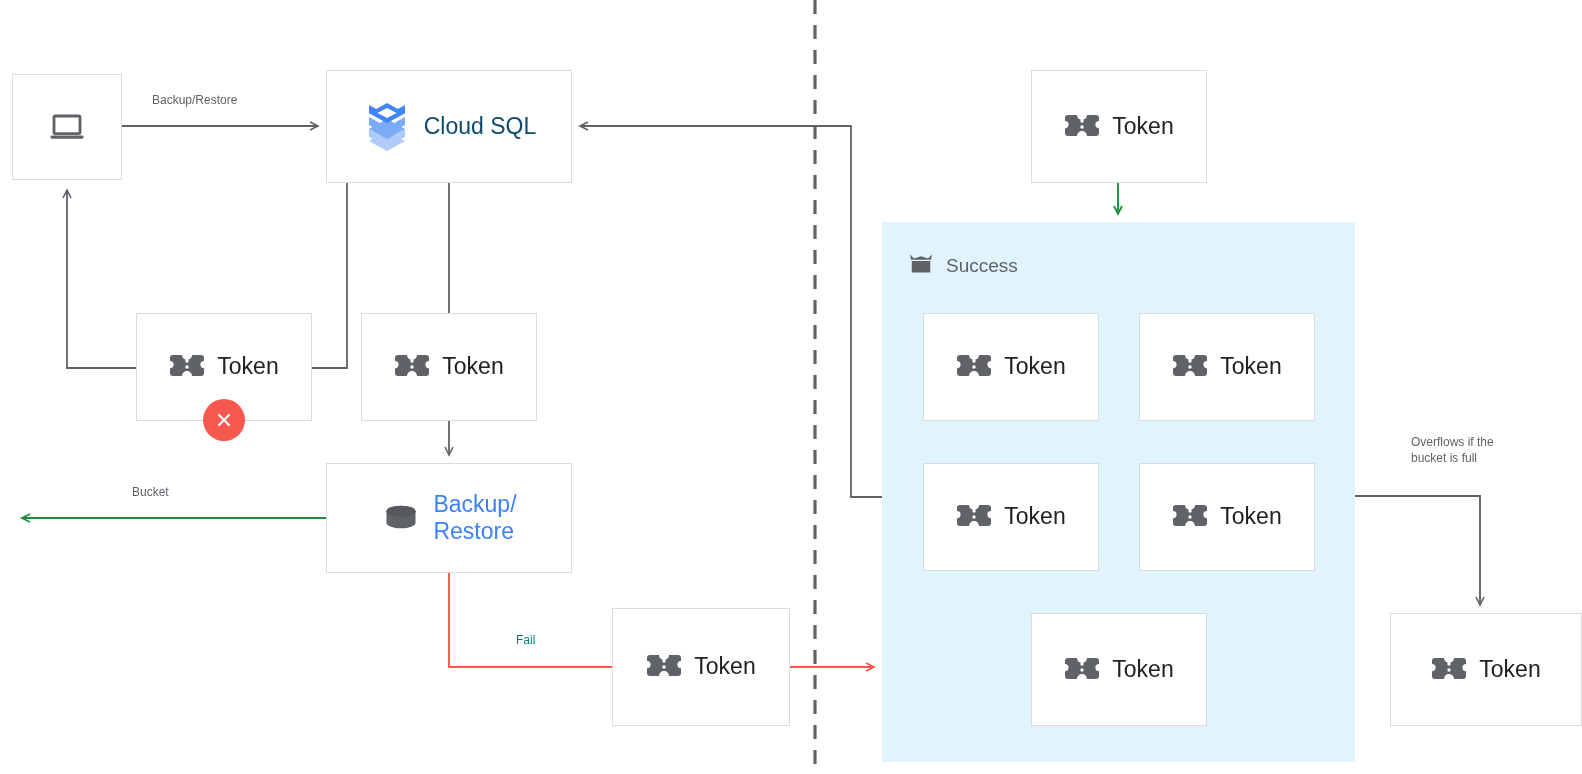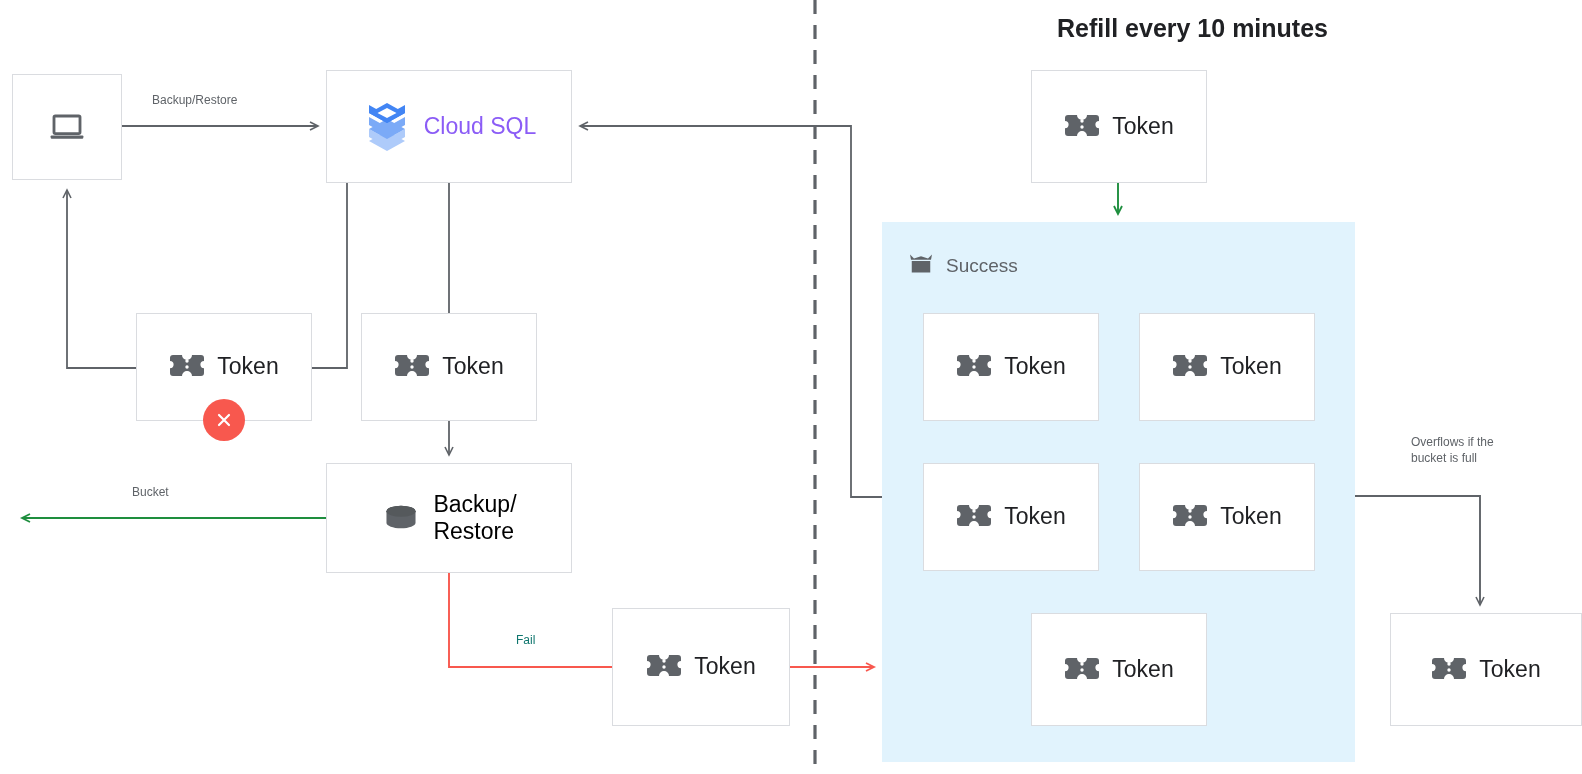--- a/index.html
+++ b/index.html
@@ -67,21 +67,20 @@
 
     <path d="M790,667 L874,667" fill="none" stroke="#f8584e" stroke-width="1.9" marker-end="url(#ar-red)"></path>
 
     <path d="M882,497 L851,497 L851,126 L580,126" fill="none" stroke="#5f6368" stroke-width="1.8" marker-end="url(#ar-gray)"></path>
 
     <path d="M1118,183 L1118,214" fill="none" stroke="#1e8e3e" stroke-width="1.9" marker-end="url(#ar-green)"></path>
 
     <path d="M1355,496 L1480,496 L1480,605" fill="none" stroke="#5f6368" stroke-width="1.9" marker-end="url(#ar-gray)"></path>
   </svg>
 
-  <div class="title" id="title" style="left: 1000px; top: 14px; width: 385px;">Refill every 10 minutes</div>
 
   <div class="bucket-title" id="bucket-title" style="left: 906px; top: 248px;">
     <span class="icon">
       <svg width="30" height="30" viewBox="0 0 24 24" xmlns="http://www.w3.org/2000/svg">
         <path d="M3.2 5.2 L6.4 8.3 L12 6.6 L17.6 8.3 L20.8 5.2 L20.0 9.4 L4.0 9.4 Z" fill="#5f6368"></path>
         <path d="M4.6 10.4 L19.4 10.4 L19.4 19.6 L4.6 19.6 Z" fill="#5f6368"></path>
       </svg>
     </span>
     <span>Success</span>
   </div>
@@ -99,21 +98,21 @@
         <div class="node-inner">
           <svg class="icon" width="50" height="56" viewBox="0 0 50 56">
             <path d="M25 40 L43 30 L43 38 L25 48 L7 38 L7 30 Z" fill="#aecbfa"></path>
             <path d="M25 32 L43 42 L25 52 L7 42 Z" fill="#aecbfa"></path>
             <path d="M25 28 L43 18 L43 26 L25 36 L7 26 L7 18 Z" fill="#7baaf7"></path>
             <path d="M25 20 L43 30 L25 40 L7 30 Z" fill="#7baaf7"></path>
             <path d="M25 16 L43 6 L43 14 L25 24 L7 14 L7 6 Z" fill="#4285f4"></path>
             <path d="M25 4 L43 14 L25 24 L7 14 Z" fill="#4285f4"></path>
             <path d="M25 9 L34.5 14 L25 19 L15.5 14 Z" fill="#ffffff"></path>
           </svg>
-          <div class="node-label" style="color: #8b5cf6;">Cloud SQL</div>
+          <div class="node-label" style="color: #0c4a6e;">Cloud SQL</div>
         </div>
       </div>
       <div class="node" style="left: 136px; top: 313px; width: 176px; height: 108px; border-color: rgb(218, 220, 224);">
         <div class="node-inner">
           <svg class="icon" width="36" height="30" viewBox="0 0 36 30">
             <path d="M4 3 h9 a4 4 0 0 0 10 0 h9 a3 3 0 0 1 3 3 v3 a3.6 3.6 0 0 0 0 7.2 v4.8 a3 3 0 0 1 -3 3 h-9 a4 4 0 0 0 -10 0 h-9 a3 3 0 0 1 -3 -3 v-4.8 a3.6 3.6 0 0 0 0 -7.2 v-3 a3 3 0 0 1 3 -3 z" fill="#5f6368"></path>
             <circle cx="18" cy="9" r="1.7" fill="#ffffff"></circle>
             <circle cx="18" cy="15" r="1.7" fill="#ffffff"></circle>
             <circle cx="18" cy="21" r="1.7" fill="#ffffff"></circle>
           </svg>
@@ -131,21 +130,21 @@
           <div class="node-label" style="color: rgb(32, 33, 36);">Token</div>
         </div>
       </div>
       <div class="node" style="left: 326px; top: 463px; width: 246px; height: 110px; border-color: rgb(218, 220, 224);">
         <div class="node-inner">
           <svg class="icon" width="40" height="34" viewBox="0 0 24 22">
             <ellipse cx="12" cy="6.6" rx="9.4" ry="3.6" fill="#4b4f52"></ellipse>
             <path d="M2.6 6.6 v7.4 c0 2 4.2 3.6 9.4 3.6 s9.4 -1.6 9.4 -3.6 v-7.4 z" fill="#5f6368"></path>
             <ellipse cx="12" cy="6.6" rx="9.4" ry="3.6" fill="#55595c"></ellipse>
           </svg>
-          <div class="node-label" style="color: #000000;">Backup/
+          <div class="node-label" style="color: #3b82f6;">Backup/
 Restore</div>
         </div>
       </div>
       <div class="node" style="left: 612px; top: 608px; width: 178px; height: 118px; border-color: rgb(218, 220, 224);">
         <div class="node-inner">
           <svg class="icon" width="36" height="30" viewBox="0 0 36 30">
             <path d="M4 3 h9 a4 4 0 0 0 10 0 h9 a3 3 0 0 1 3 3 v3 a3.6 3.6 0 0 0 0 7.2 v4.8 a3 3 0 0 1 -3 3 h-9 a4 4 0 0 0 -10 0 h-9 a3 3 0 0 1 -3 -3 v-4.8 a3.6 3.6 0 0 0 0 -7.2 v-3 a3 3 0 0 1 3 -3 z" fill="#5f6368"></path>
             <circle cx="18" cy="9" r="1.7" fill="#ffffff"></circle>
             <circle cx="18" cy="15" r="1.7" fill="#ffffff"></circle>
             <circle cx="18" cy="21" r="1.7" fill="#ffffff"></circle>

